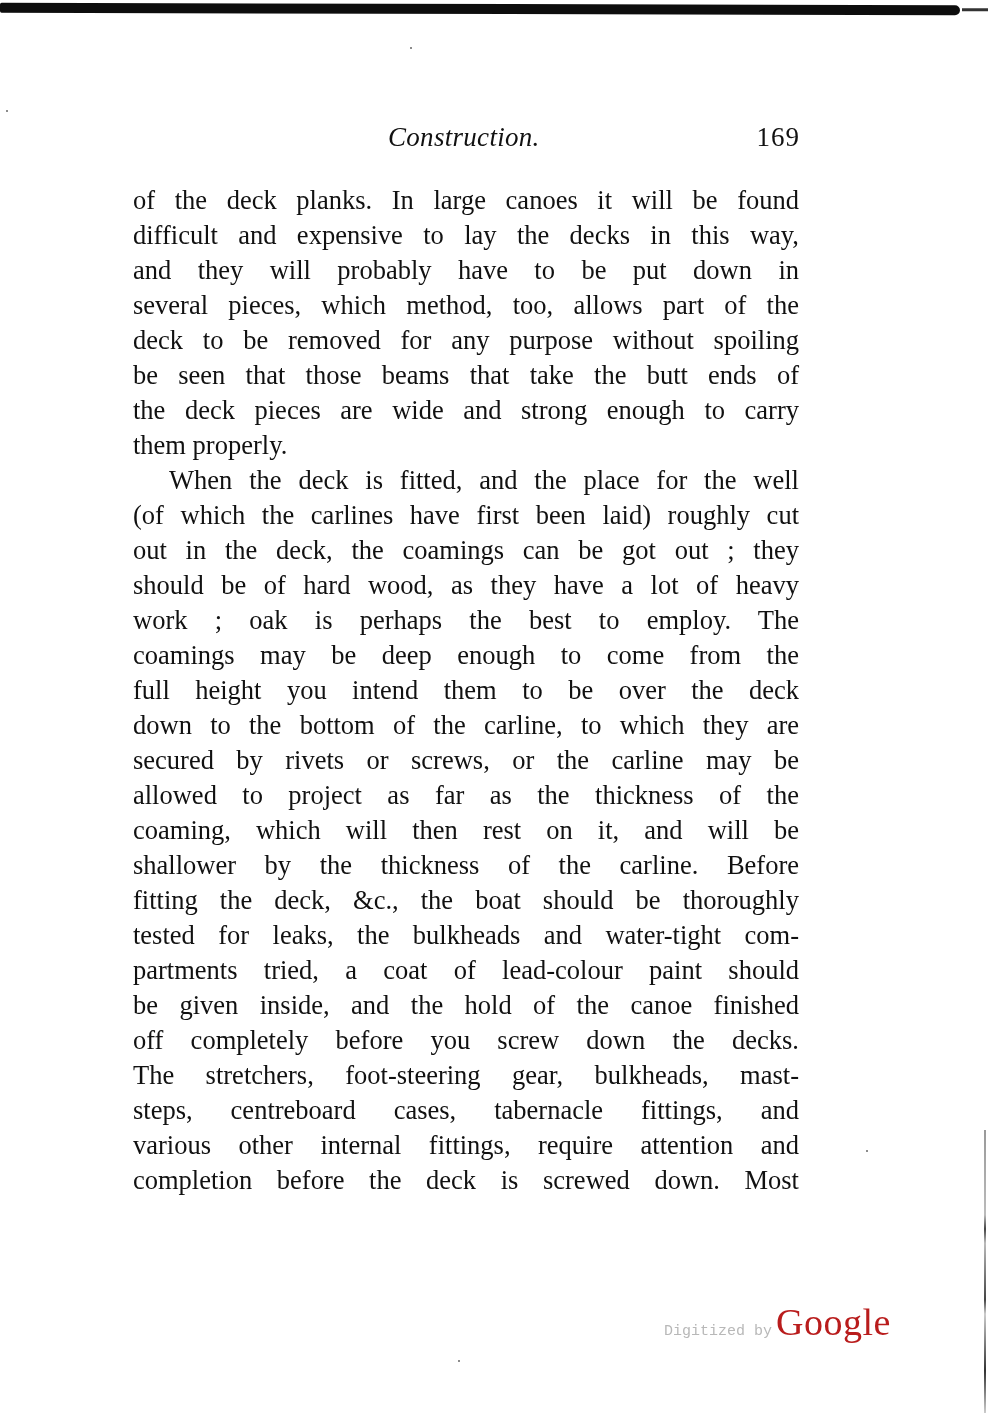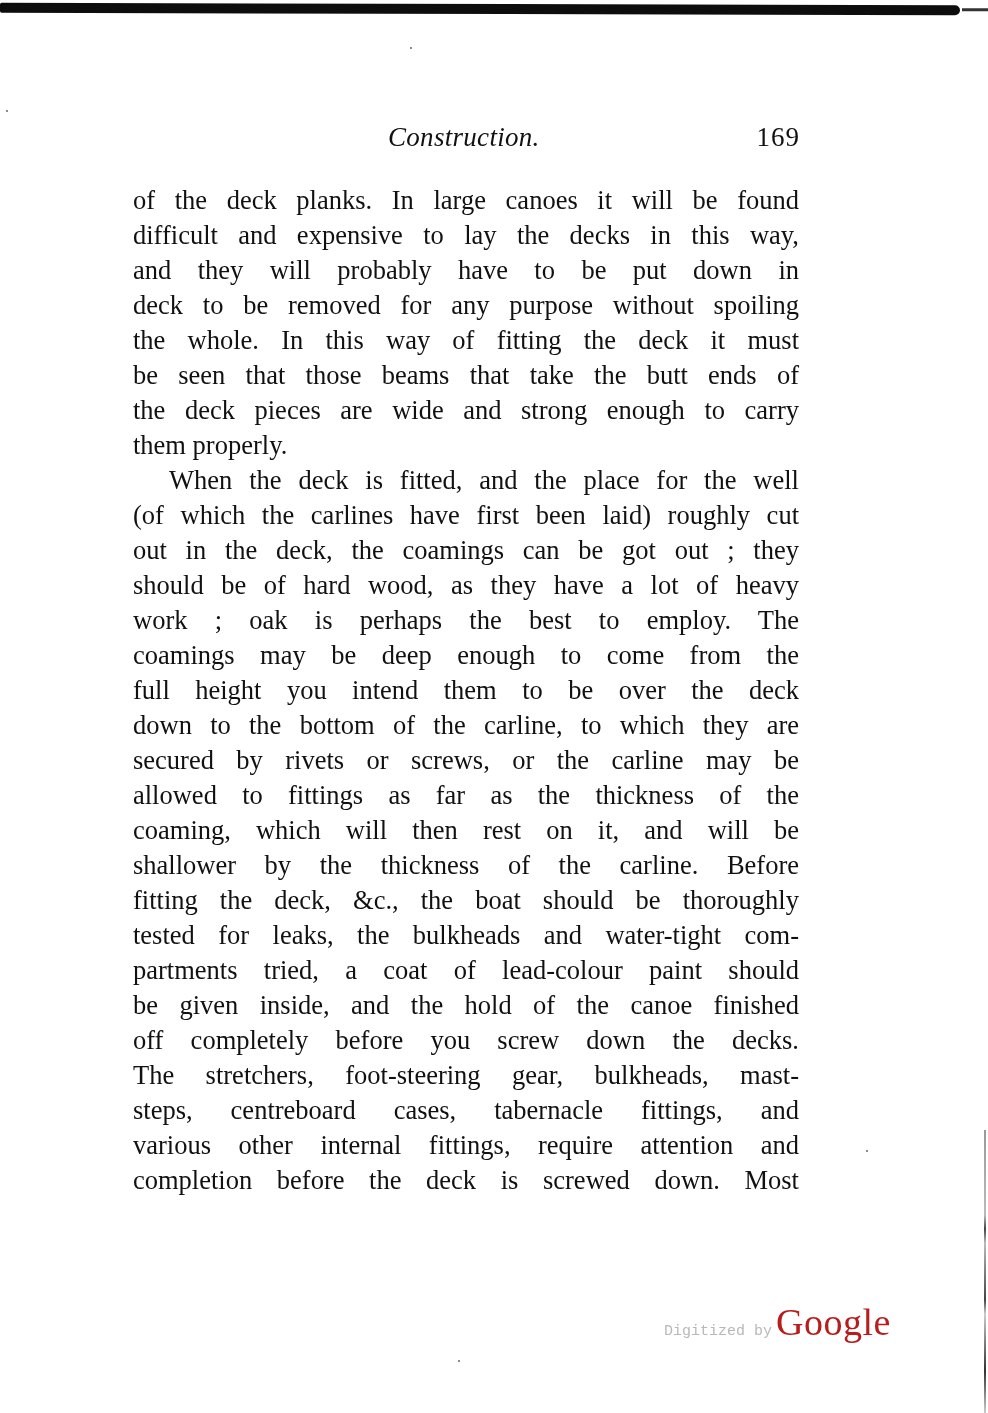--- a/index.html
+++ b/index.html
@@ -124,37 +124,37 @@
 <header class="running-head">
   <span class="running-title">Construction.</span>
   <span class="page-number">169</span>
 </header>
 
 <main class="body-text">
   <div>
     <span class="line">of the deck planks.   In large canoes it will be found</span>
     <span class="line">difficult and expensive  to lay the decks  in this  way,</span>
     <span class="line">and  they  will  probably  have  to  be  put  down  in</span>
+    <span class="line">several pieces, which method, too, allows part of the</span>
     <span class="line">deck to be removed for any purpose without spoiling</span>
-    <span class="line">the  whole.   In this way of fitting the  deck  it  must</span>
     <span class="line">be seen that those beams that take the  butt ends of</span>
     <span class="line">the deck pieces are wide and strong enough to carry</span>
     <span class="line last">them properly.</span>
   </div>
   <div>
     <span class="line indent">When the deck is fitted, and the place for the well</span>
     <span class="line">(of which the carlines have first been laid) roughly cut</span>
     <span class="line">out in the deck, the coamings can be got out ;  they</span>
     <span class="line">should be of hard wood, as  they have a lot of heavy</span>
     <span class="line">work ;  oak  is  perhaps  the  best  to  employ.   The</span>
     <span class="line">coamings  may be  deep  enough  to  come   from  the</span>
     <span class="line">full  height  you  intend  them  to  be  over  the  deck</span>
     <span class="line">down to the bottom of the carline, to which they are</span>
     <span class="line">secured  by rivets  or  screws, or  the  carline  may be</span>
-    <span class="line">allowed  to  fittings  as  far  as  the  thickness  of  the</span>
+    <span class="line">allowed  to  project  as  far  as  the  thickness  of  the</span>
     <span class="line">coaming,  which  will  then  rest  on  it,  and  will  be</span>
     <span class="line">shallower  by the  thickness  of  the  carline.   Before</span>
     <span class="line">fitting the deck, &amp;c., the boat should  be thoroughly</span>
     <span class="line">tested for leaks, the bulkheads and water-tight com-</span>
     <span class="line">partments  tried,  a  coat  of  lead-colour paint  should</span>
     <span class="line">be given inside, and the hold  of  the  canoe  finished</span>
     <span class="line">off  completely  before  you  screw  down  the  decks.</span>
     <span class="line">The stretchers, foot-steering  gear, bulkheads, mast-</span>
     <span class="line">steps,  centreboard  cases,  tabernacle  fittings,  and</span>
     <span class="line">various other internal fittings, require  attention  and</span>

